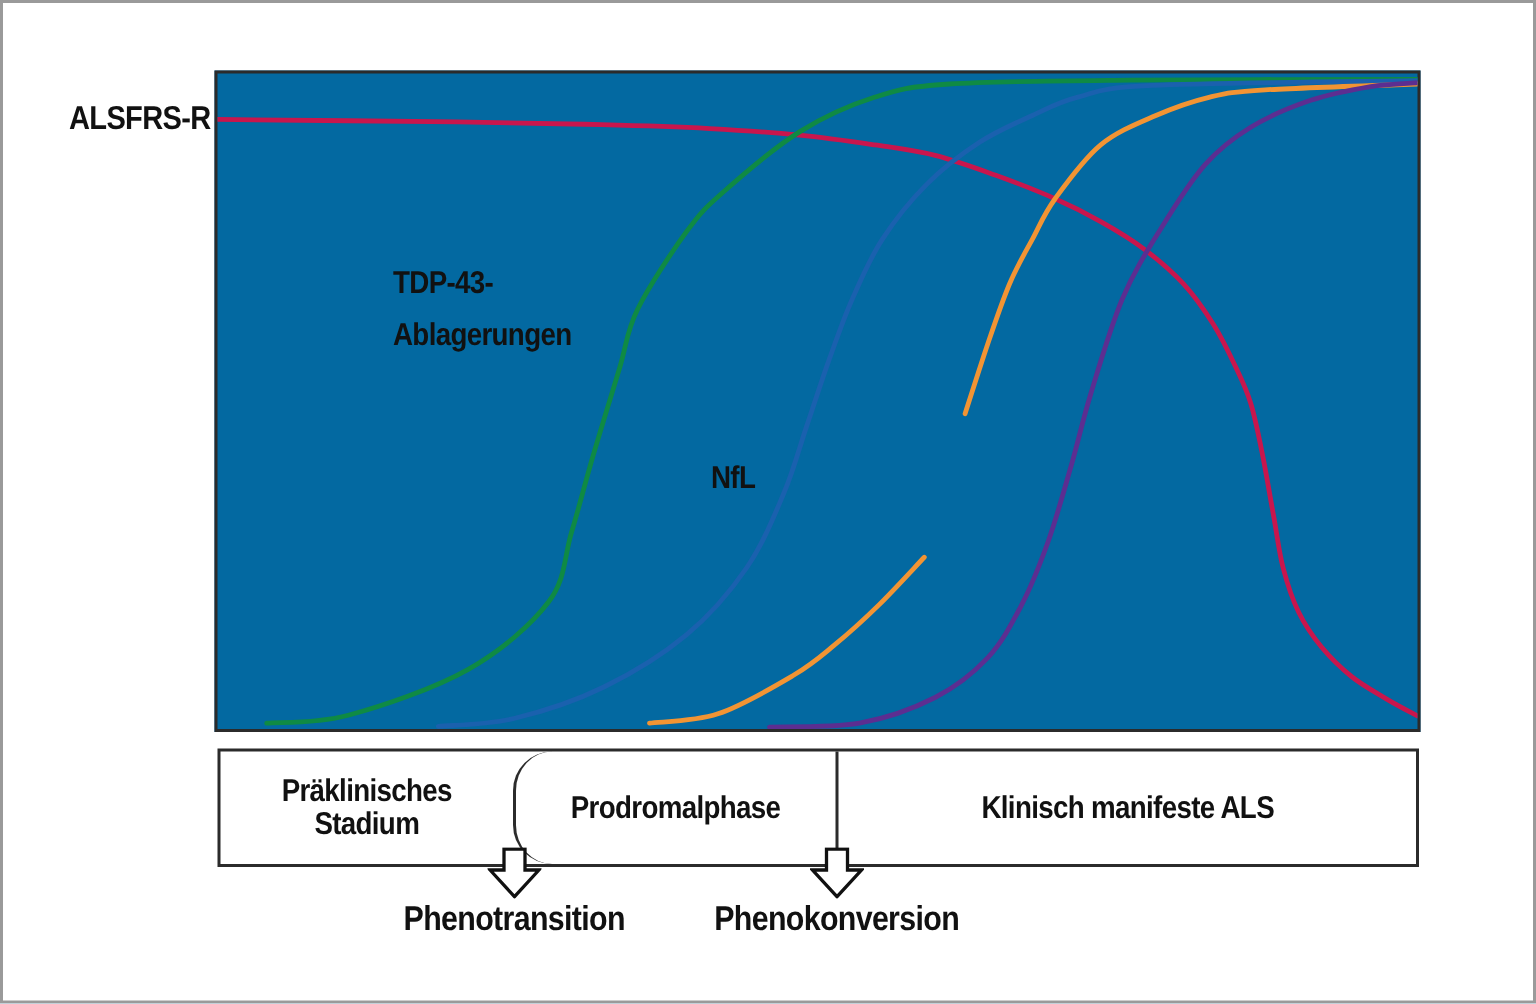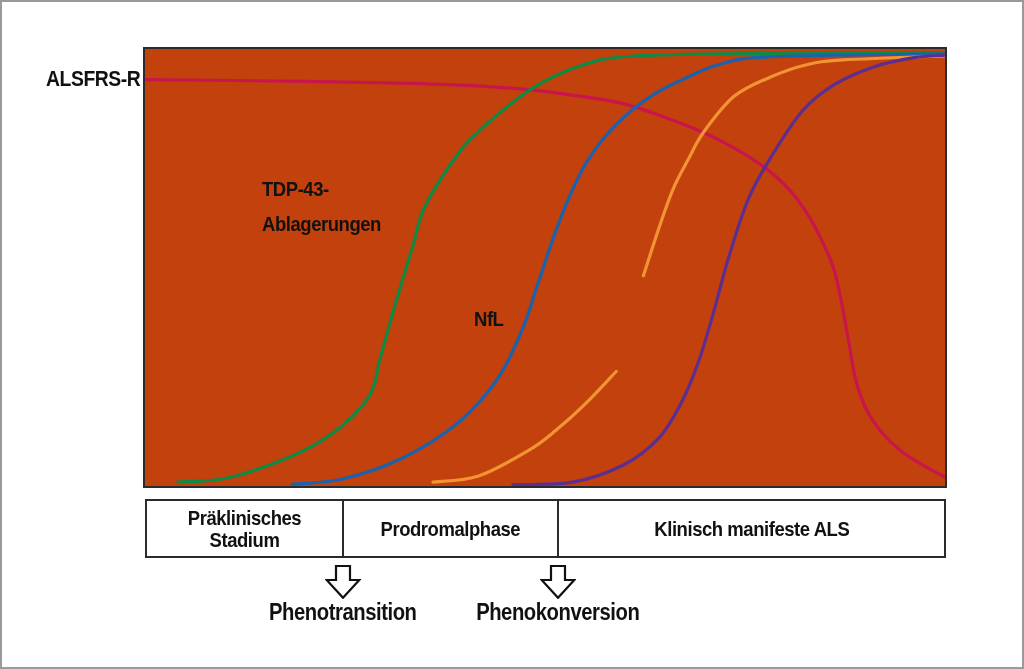--- a/index.html
+++ b/index.html
@@ -8,49 +8,49 @@
     background:#fff;border:2px solid #9a9a9a;overflow:hidden;
     font-family:"Liberation Sans","DejaVu Sans",sans-serif;color:#111;
   }
   .bold{font-weight:bold;}
   .cond{display:inline-block;transform:scaleX(0.88);transform-origin:0 50%;}
   .cond-c{display:inline-block;transform:scaleX(0.88);transform-origin:50% 50%;}
 
   
   .chart-box{
     position:absolute;left:141px;top:45px;width:804px;height:441px;
-    box-sizing:border-box;border:2px solid #2b2b2b;background:#c2410c;
+    box-sizing:border-box;border:2px solid #2b2b2b;background:#0369a1;
   }
   .chart-box svg.curves{position:absolute;left:0;top:0;width:100%;height:100%;}
 
   .y-label{
     position:absolute;left:44px;top:64px;font-size:22px;font-weight:bold;
     letter-spacing:-0.5px;white-space:nowrap;
   }
 
   .clabel{position:absolute;font-weight:bold;letter-spacing:-0.5px;white-space:nowrap;}
   .clabel-tdp{left:117px;top:122px;font-size:21px;}
   .clabel-tdp .line{height:35px;line-height:35px;}
   .clabel-nfl{left:329px;top:258px;font-size:21px;line-height:24px;}
   .clabel-emg{left:385px;top:244px;width:170px;font-size:21px;text-align:center;}
   .clabel-emg .line{height:23px;line-height:23px;}
 
   
   .stage-band{
-    position:absolute;left:143px;top:497px;width:801px;height:59px;
+    position:absolute;left:143px;top:497px;width:801px;height:79px;
     box-sizing:border-box;border:2px solid #2b2b2b;display:flex;background:#fff;
   }
   .stage-cell{
     display:flex;align-items:center;justify-content:center;text-align:center;
     font-size:21px;font-weight:bold;line-height:21.5px;letter-spacing:-0.5px;
     box-sizing:border-box;padding:0 14px;
   }
   .stage-cell + .stage-cell{border-left:2px solid #2b2b2b;}
   .cell-1{flex:0 0 195px;}
-  .cell-2{flex:0 0 215px;}
+  .cell-2{flex:0 0 215px;border-radius:26px;}
   .cell-3{flex:1 1 auto;}
 
   
   .annot{position:absolute;top:563px;width:300px;margin-left:-150px;text-align:center;}
   .annot-1{left:341px;}
   .annot-2{left:556px;}
   .annot svg{display:block;margin:0 auto;}
   .annot-label{
     margin-top:0;font-size:23px;font-weight:bold;letter-spacing:-0.5px;white-space:nowrap;
   }

